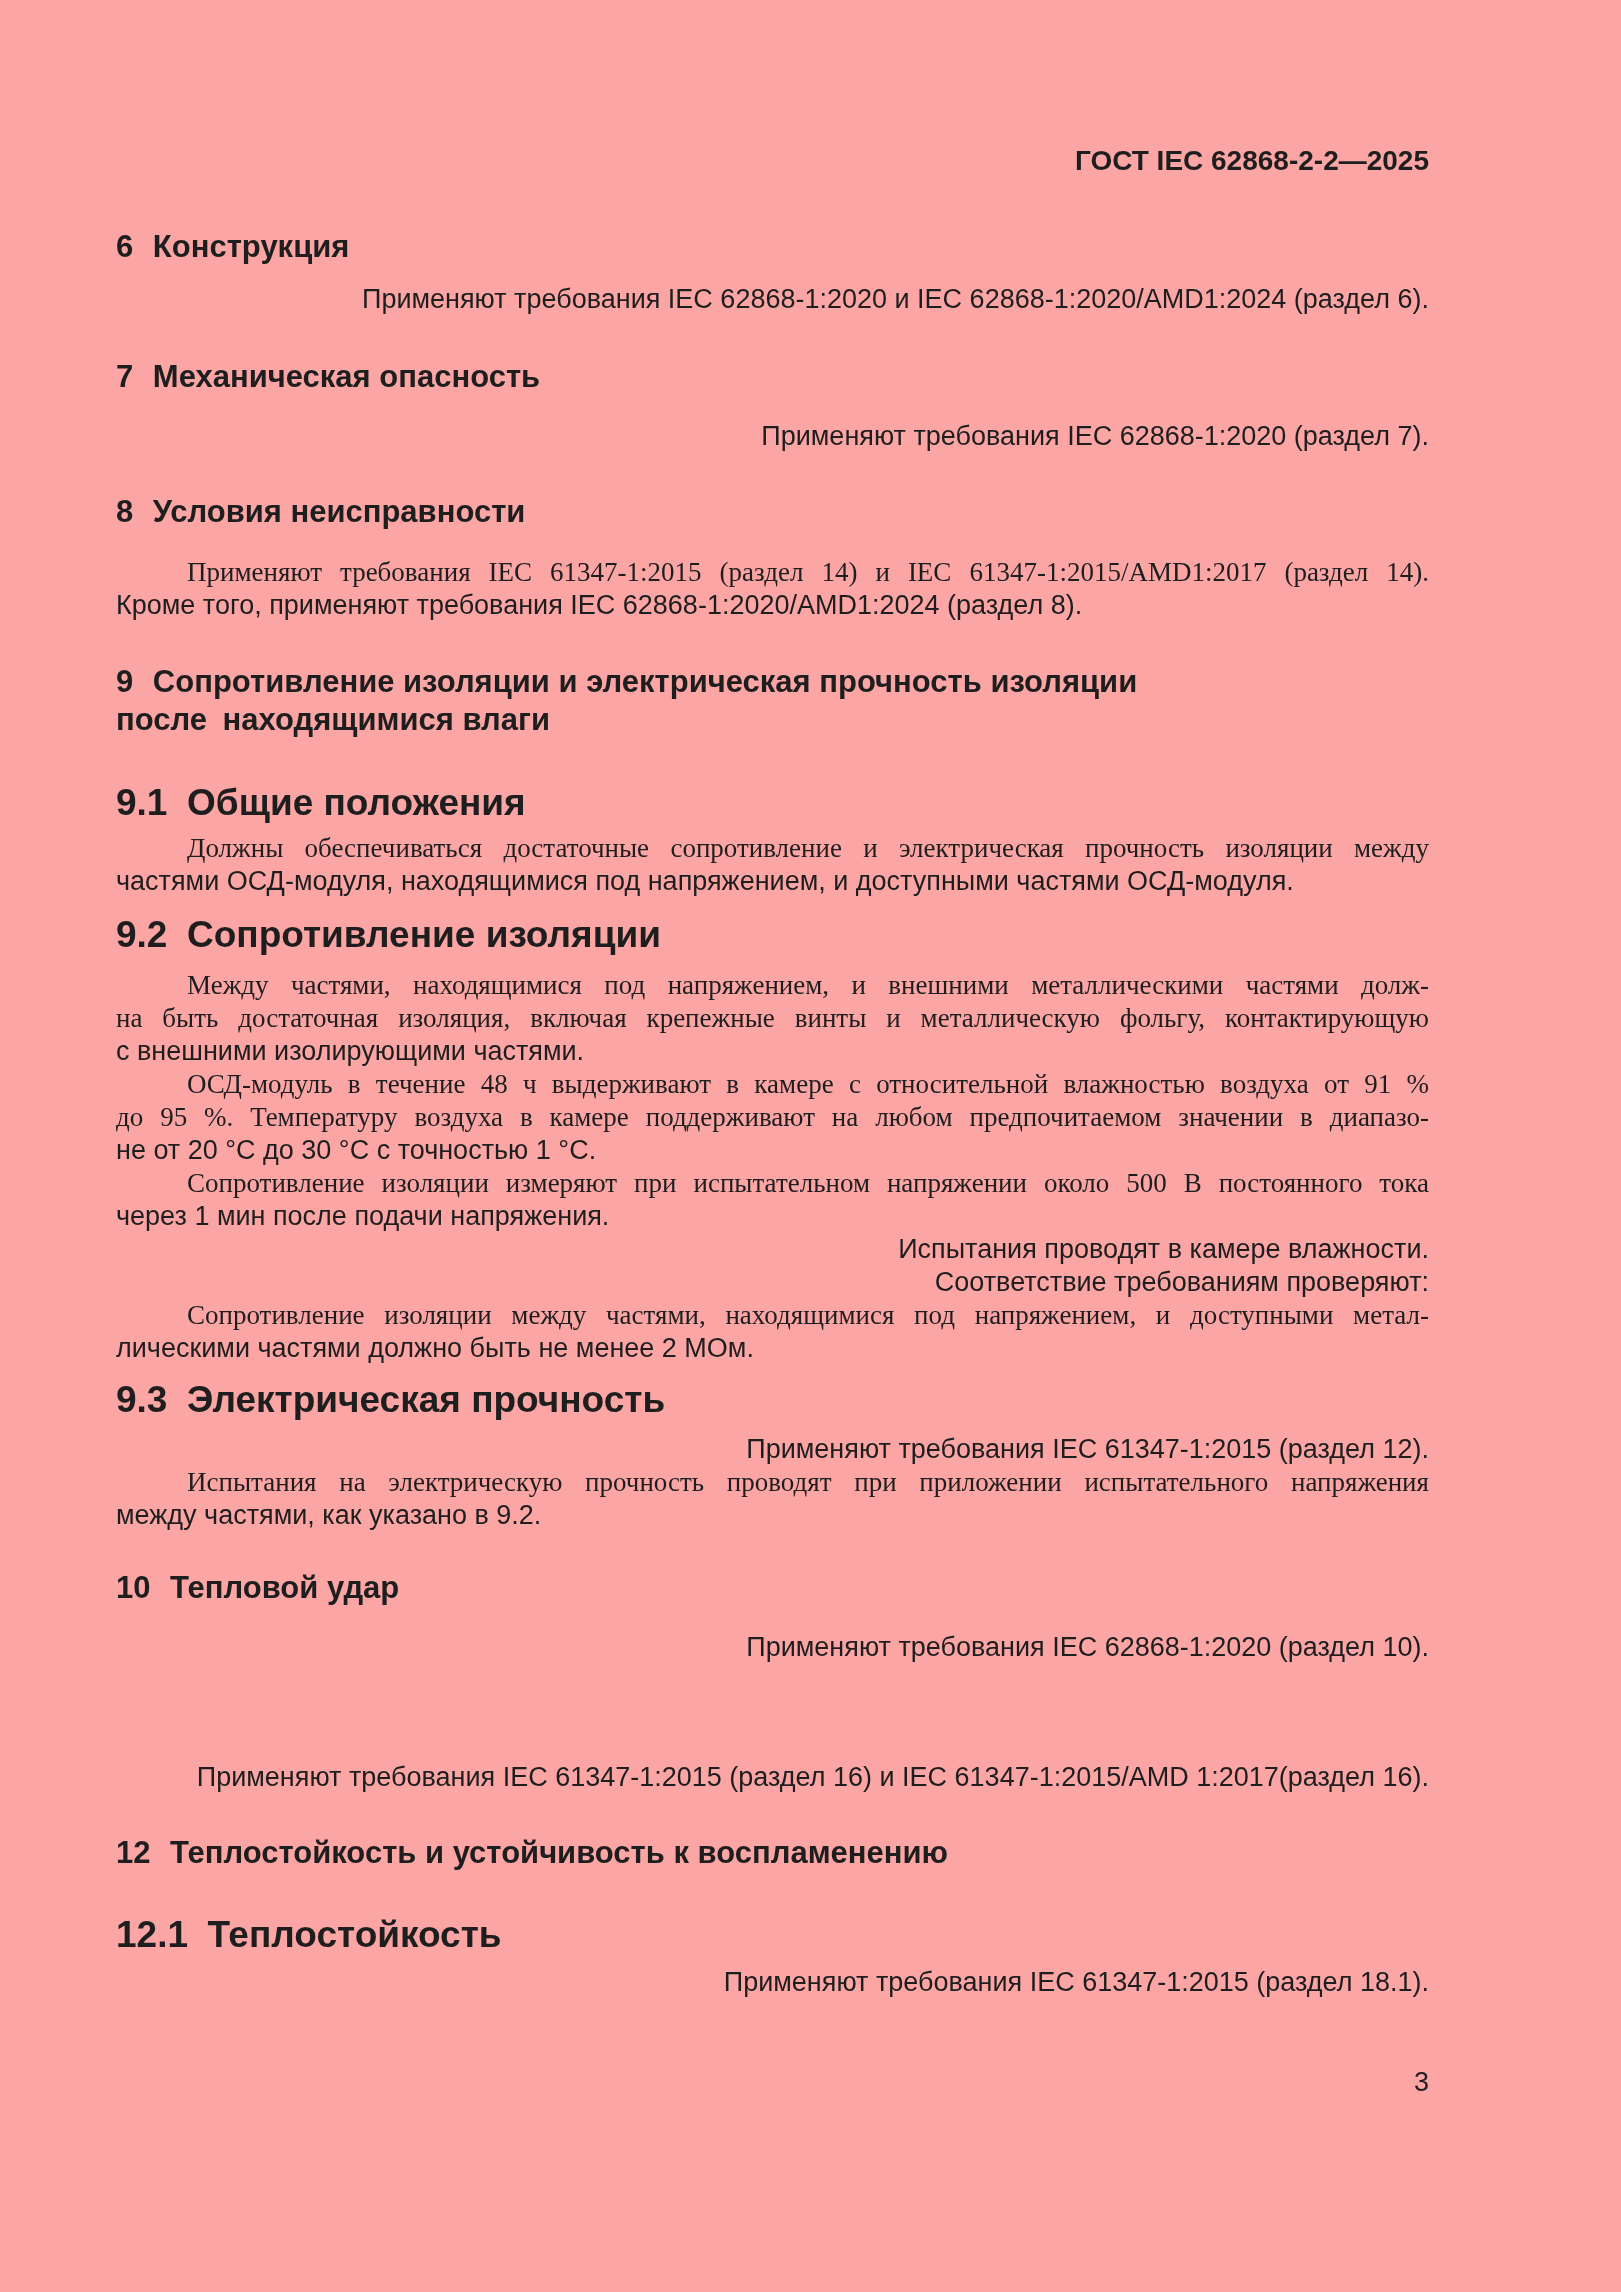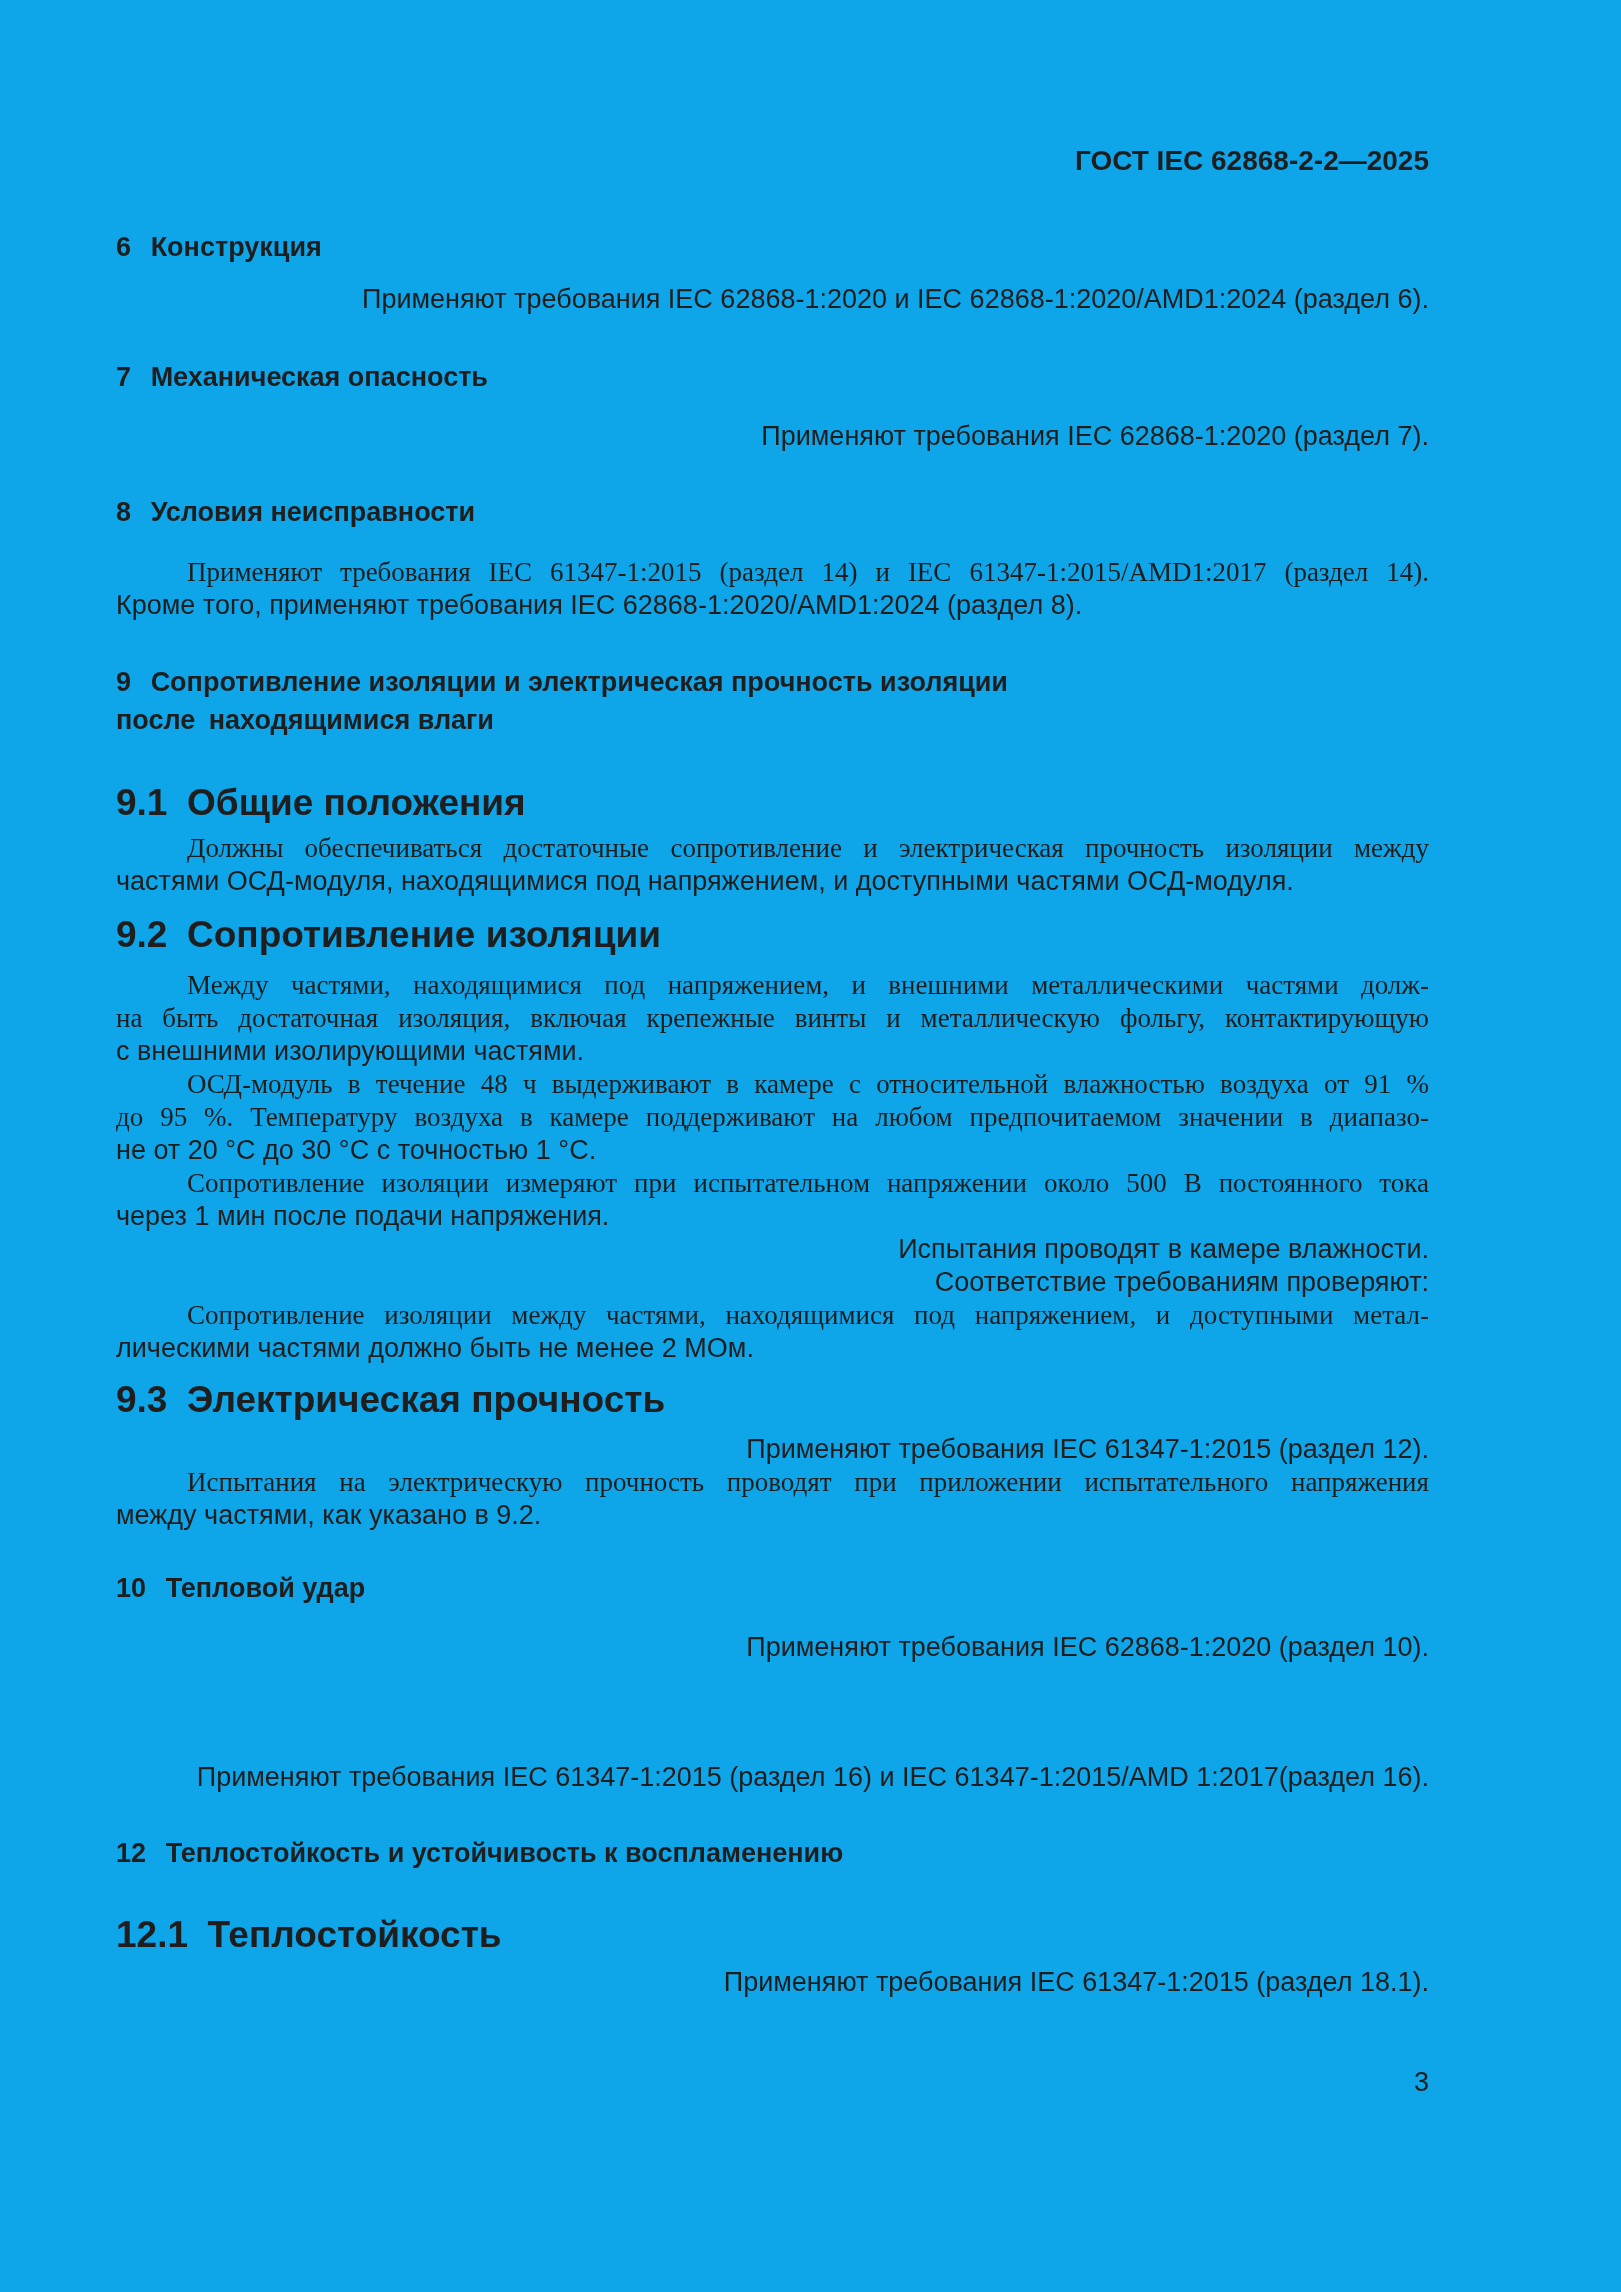--- a/index.html
+++ b/index.html
@@ -4,39 +4,39 @@
 <style>
   html, body {
     margin: 0;
     padding: 0;
     background: #ffffff;
   }
   .page {
     position: relative;
     width: 1621px;
     height: 2293px;
-    background: #0ea5e9;
+    background: #fca5a5;
     font-family: "Liberation Sans", "DejaVu Sans", sans-serif;
     color: #1e1e1e;
     overflow: hidden;
   }
   .blk {
     position: absolute;
     left: 116px;
     width: 1313px;
   }
   .bl {
     font-size: 27px;
     line-height: 33px;
   }
   .ind  { text-indent: 71px; text-align: right; }
   .just { text-align: justify; text-align-last: justify; font-family: Liberation Serif, serif; }
   .it   { }
   .h1 {
-    font-size: 27px;
+    font-size: 31px;
     line-height: 38px;
     font-weight: 700;
   }
   .h2 {
     font-size: 37px;
     line-height: 33px;
     font-weight: 700;
   }
   .ht { margin-left: 19.6px; }
   .runhdr {

